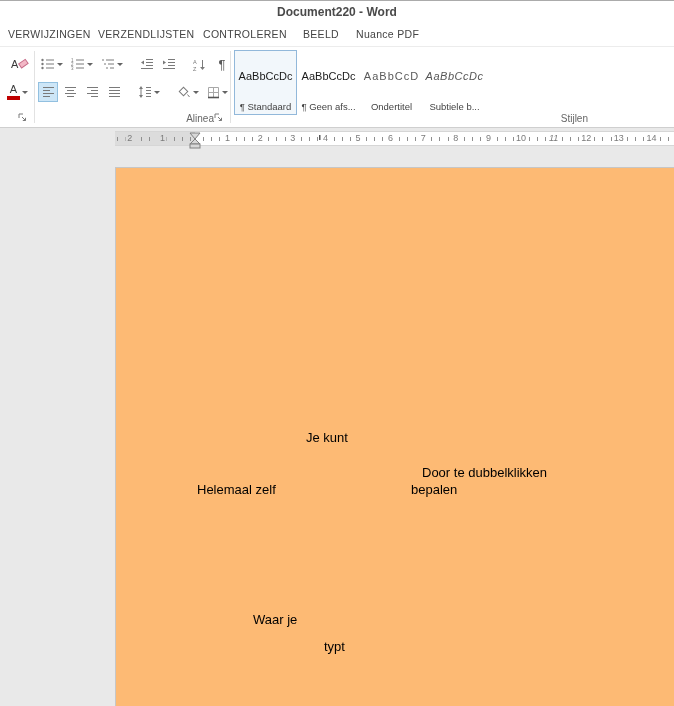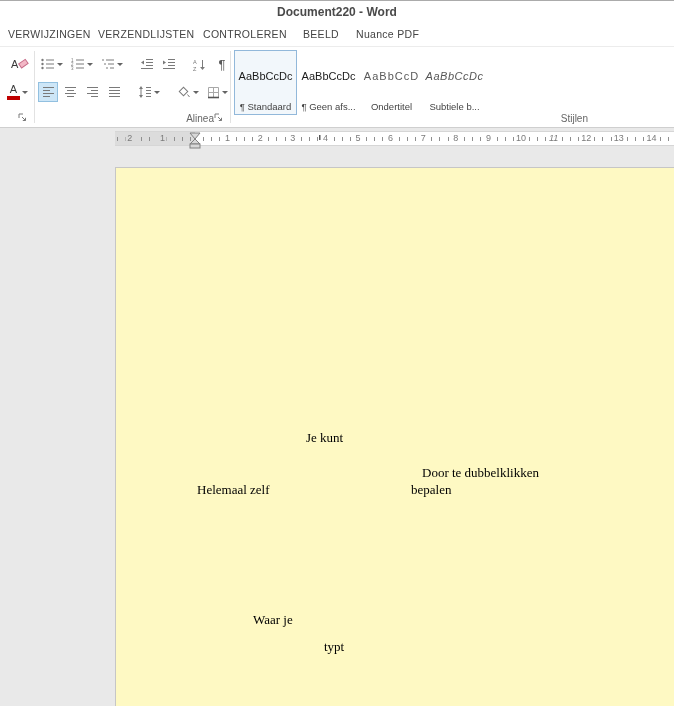--- a/index.html
+++ b/index.html
@@ -56,22 +56,22 @@
            background-position-x:80px; }
   .rnum { position:absolute; top:0; transform:translateX(-50%); font-size:9px; line-height:13px; color:#7a7a7a;
           background:#fff; padding:0 2px; }
   .rnum-margin { background:#dcdcdc; }
   .indent-markers { position:absolute; left:74px; top:-3px; width:12px; height:21px; }
   .tabstop { position:absolute; left:204px; top:3px; width:6px; height:5px;
              border-left:2px solid #555; border-bottom:2px solid #555; }
 
   
   .docarea { position:absolute; top:148px; left:0; right:0; bottom:0; background:#e9e9e9; }
-  .page { position:absolute; left:115px; top:18px; width:559px; height:540px; background:#fef9c3;
-          border-left:1px solid #c6c6c6; border-top:1px solid #c6c6c6;font-family:Liberation Serif, serif; }
+  .page { position:absolute; left:115px; top:18px; width:559px; height:540px; background:#fdba74;
+          border-left:1px solid #c6c6c6; border-top:1px solid #c6c6c6; }
   .dtext { position:absolute; font-size:13px; color:#000; white-space:nowrap; }
 
   svg { display:block; }
   svg .st { stroke:#7a7a7a; stroke-width:1; fill:none; }
   svg .fl { fill:#7a7a7a; }
 </style>
 </head>
 <body>
 
 <div class="app">

